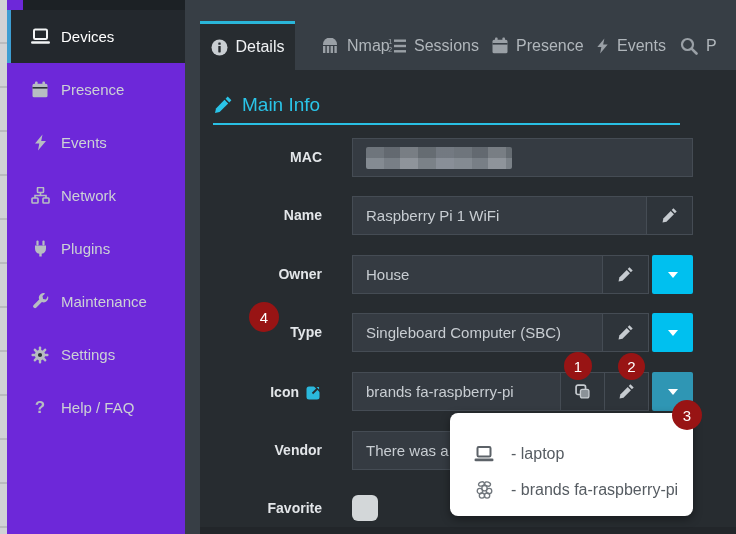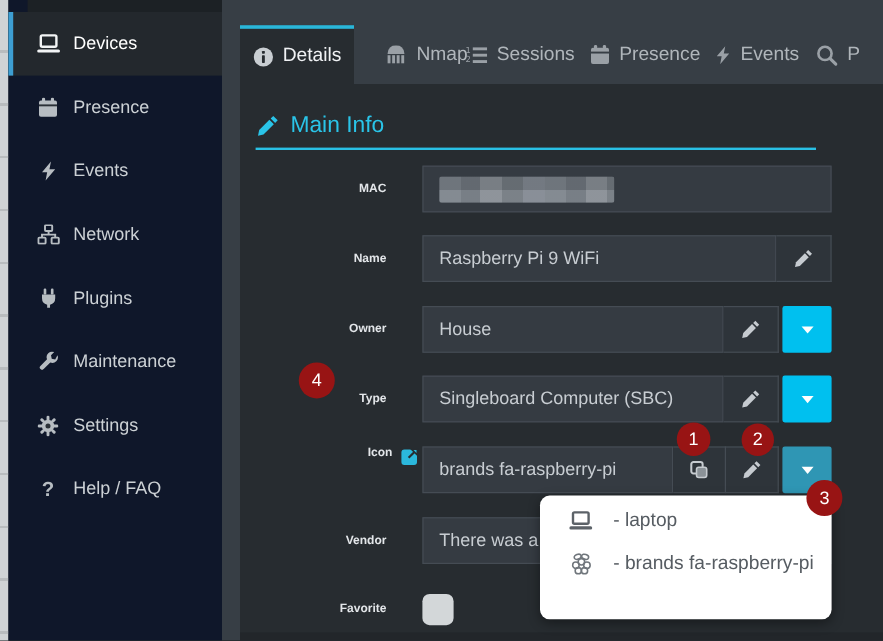--- a/index.html
+++ b/index.html
@@ -5,21 +5,21 @@
   html,body{margin:0;padding:0;background:#14171a;}
   .screen{position:relative;width:736px;height:534px;overflow:hidden;
           background:#373e45;font-family:"Liberation Sans",sans-serif;
           -webkit-font-smoothing:antialiased;}
 
   
   .edge-strip{position:absolute;left:0;top:0;width:7px;height:534px;background:#d0d3d5;
     background-image:repeating-linear-gradient(180deg,transparent 0 42px,#b9bcbe 42px 44px);}
 
   
-  .sidebar{position:absolute;left:7px;top:0;width:178px;height:534px;background:#0f172a;}
+  .sidebar{position:absolute;left:7px;top:0;width:178px;height:534px;background:#6d28d9;}
   .topbar-remnant{position:absolute;left:23px;top:0;width:162px;height:10px;background:#1c2125;}
   .side-item{position:absolute;left:0;width:174px;height:53px;display:flex;align-items:center;
     color:#ccd1d5;font-size:15px;border-left:4px solid transparent;cursor:pointer;}
   .side-item .sicon{width:24px;margin-left:17px;margin-right:9px;display:flex;justify-content:center;color:#b7bdc2;}
   .side-item.active{background:#23282d;border-left-color:#3d9ed2;color:#ffffff;}
   .side-item.active .sicon{color:#f2f4f5;}
   .qmark{font-size:17px;font-weight:bold;}
 
   
   .tab{position:absolute;top:21px;height:49px;display:flex;align-items:center;gap:8px;
@@ -31,41 +31,41 @@
   
   .panel{position:absolute;left:200px;top:70px;width:536px;height:464px;background:#272c30;}
   .section-head{position:absolute;left:13px;top:24px;display:flex;align-items:center;gap:9px;
     color:#2ac4e8;font-size:19px;}
   .section-line{position:absolute;left:13px;top:53px;width:467px;height:2px;background:#29c0e4;}
   .bottom-strip{position:absolute;left:200px;top:527px;width:536px;height:7px;background:#22262a;}
 
   
   .frow{position:absolute;left:0;width:536px;height:39px;}
   .lbl{position:absolute;left:0;top:0;width:122px;height:39px;line-height:39px;text-align:right;
-    font-weight:bold;color:#e3e6e9;font-size:10px;}
-  .lbl-flex{display:flex;justify-content:flex-end;gap:7px;line-height:normal;margin-left:28px;}
+    font-weight:bold;color:#e3e6e9;font-size:14px;}
+  .lbl-flex{display:flex;align-items:center;justify-content:flex-end;gap:7px;line-height:normal;}
   .grp{position:absolute;left:152px;top:0;width:341px;height:39px;display:flex;box-sizing:border-box;}
   .inp{flex:1;min-width:0;background:#353b42;border:1px solid #454c54;color:#c8cdd2;font-size:15px;
     display:flex;align-items:center;padding:0 13px;overflow:hidden;white-space:nowrap;box-sizing:border-box;}
   .btn{width:45px;background:#2e343a;border:1px solid #454c54;border-left:none;display:flex;
     align-items:center;justify-content:center;color:#c6cbd0;cursor:pointer;box-sizing:border-box;}
   .btn-cyan{width:41px;margin-left:3px;background:#00c0ef;border:none;border-radius:2px;display:flex;
     align-items:center;justify-content:center;cursor:pointer;}
   .btn-cyan.open{background:#2f96b4;}
   .caret{width:0;height:0;border-left:5px solid transparent;border-right:5px solid transparent;
     border-top:6px solid #ffffff;}
   .redacted{width:146px;height:22px;border-radius:2px;
     background-image:
       repeating-linear-gradient(0deg, rgba(255,255,255,.07) 0 11px, rgba(0,0,0,.10) 11px 22px),
       repeating-linear-gradient(90deg,#7b828a 0 18px,#6e757d 18px 34px,#868c93 34px 52px,#71787f 52px 70px,#808790 70px 88px);}
   .checkbox{position:absolute;left:152px;top:1px;width:26px;height:26px;background:#d3d7d9;border-radius:6px;cursor:pointer;}
 
   
   .dropdown{position:absolute;left:450px;top:413px;width:243px;height:103px;background:#ffffff;
-    border-radius:8px;box-shadow:0 3px 10px rgba(0,0,0,.4);z-index:4;padding-top:3px;box-sizing:border-box;}
+    border-radius:8px;box-shadow:0 3px 10px rgba(0,0,0,.4);z-index:4;padding-top:23px;box-sizing:border-box;}
   .opt{display:flex;align-items:center;gap:15px;height:36px;padding-left:22px;color:#565c62;
     font-size:16px;cursor:pointer;}
   .opt .oicon{width:24px;display:flex;justify-content:center;color:#5c6268;}
 
   
   .badge{position:absolute;border-radius:50%;background:#981414;color:#fff;display:flex;
     align-items:center;justify-content:center;font-size:15px;z-index:5;}
   .b1{left:564px;top:352px;width:28px;height:28px;}
   .b2{left:618px;top:353px;width:27px;height:27px;}
   .b3{left:672px;top:400px;width:30px;height:30px;}
@@ -247,21 +247,21 @@
       <div class="grp">
         <div class="inp">
             <span class="redacted"></span>
           </div>
       </div>
     </div>
 
     <div class="frow" style="top:126px">
       <div class="lbl">Name</div>
       <div class="grp">
-        <div class="inp">Raspberry Pi 9 WiFi</div>
+        <div class="inp">Raspberry Pi 1 WiFi</div>
         <div class="btn" style="width:46px">
           <span>
               <svg width="17" height="17" viewBox="0 0 18 18">
                 <path d="M13.2 1.4l3.4 3.4-1.9 1.9-3.4-3.4z" fill="currentColor"></path>
                 <path d="M10.3 4.3l3.4 3.4-7.9 7.9-4.2.9.9-4.3z" fill="currentColor"></path>
               </svg>
             </span>
         </div>
       </div>
     </div>

